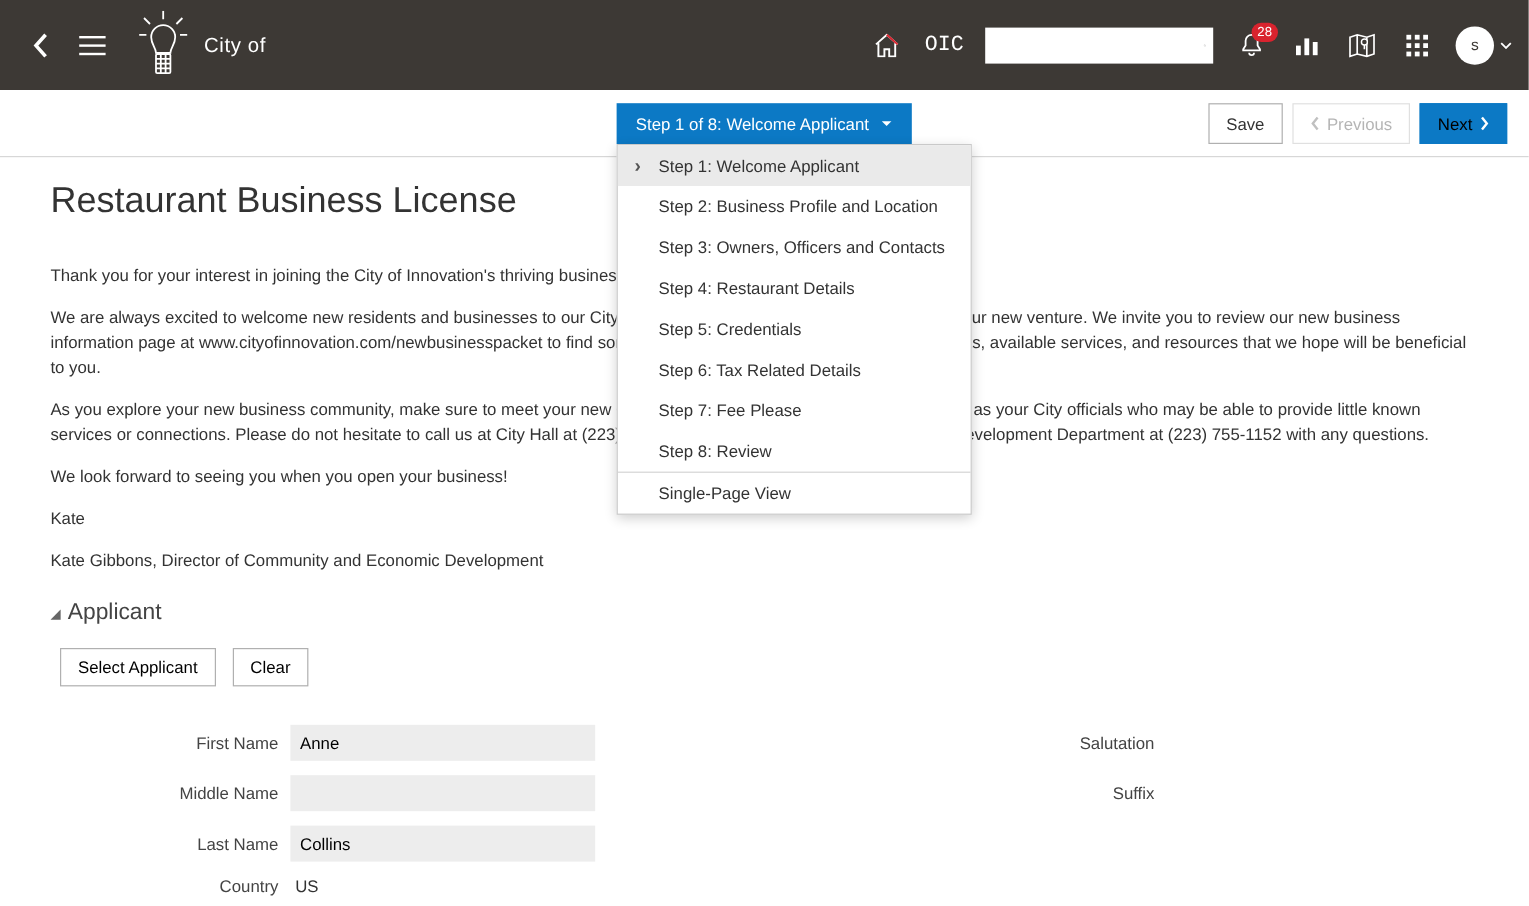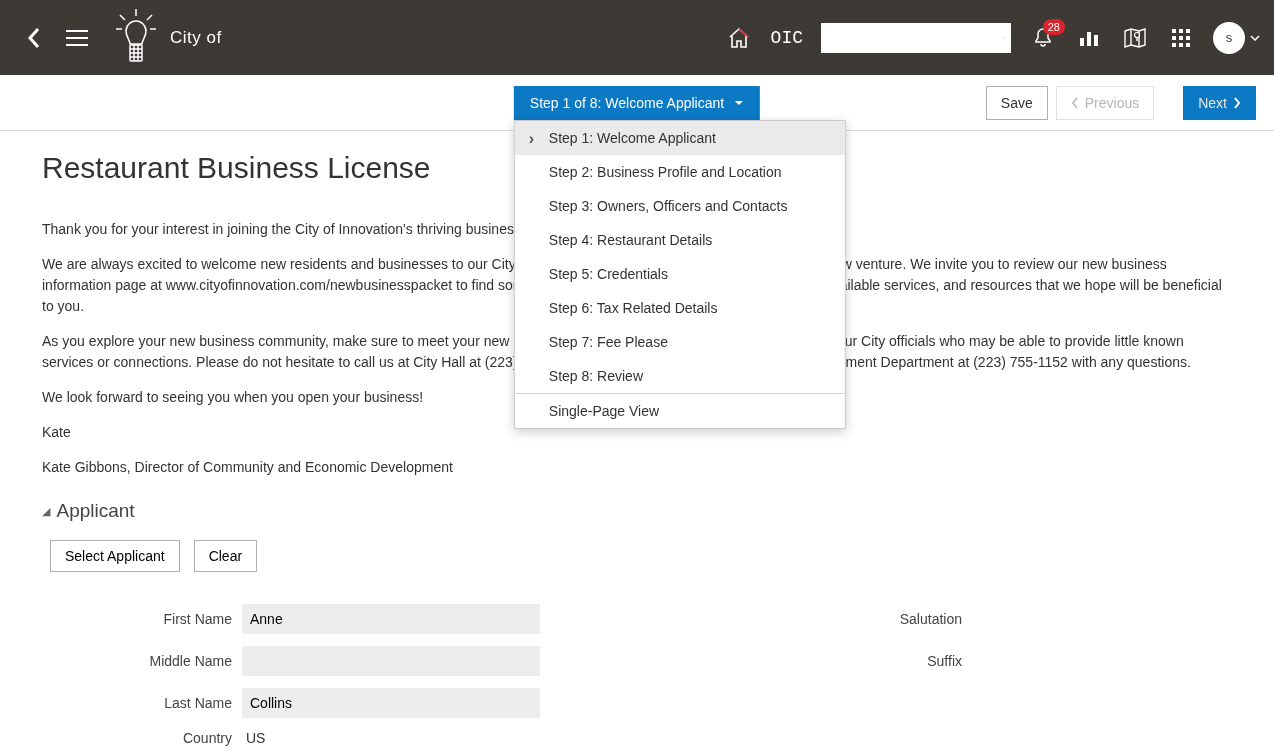--- a/index.html
+++ b/index.html
@@ -21,48 +21,48 @@
   .search-box { width: 190px; height:30px; background:#fff; display:flex; align-items:center; padding:0 6px; }
   .search-box input { border:none; outline:none; flex:1; font-size:13px; }
   .icon-slot { position:relative; cursor:pointer; display:flex; align-items:center; justify-content:center; width:28px;}
   .badge { position:absolute; top:-8px; right:-8px; background:#d9232e; color:#fff; border-radius:9px; font-size:11px; padding:0 5px; line-height:16px; min-width:16px; text-align:center;}
   .avatar { width:32px; height:32px; border-radius:50%; background:#fff; color:#3d3935; display:flex; align-items:center; justify-content:center; font-size:13px;}
   .avatar-dd { display:flex; align-items:center; gap:5px; cursor:pointer;}
   
   
   .actionbar { height: 56px; border-bottom:1px solid #d7d7d7; display:flex; align-items:center; padding:0 18px; position:relative;}
   .btn { display:inline-flex; align-items:center; gap:6px; border:1px solid #b0b0b0; background:#fff; padding:8px 14px; font-size:14px; cursor:pointer; color:#333;}
-  .btn-primary{ background:#0c79c5; color:#e5e5e5; border-color:#0c79c5;margin-left:21px;}
+  .btn-primary{ background:#0c79c5; color:#000000; border-color:#0c79c5;}
   .btn-disabled{ color:#b5b5b5; border-color:#e0e0e0; cursor:default; background:#fff;}
   .step-selector { position:absolute; left:50%; transform:translateX(-50%); }
   .step-btn{ background:#0c79c5; color:#fff; padding:9px 16px; font-size:14px; display:flex; align-items:center; gap:10px; cursor:pointer; border:none;}
   .right-buttons{ margin-left:auto; display:flex; gap:8px;}
   
   
-  .dropdown{ position:absolute; top:100%; left:0; background:#fff; border:1px solid #c9c9c9; box-shadow:0 3px 10px rgba(0,0,0,.2); width:332px; z-index:100;}
+  .dropdown{ position:absolute; top:100%; left:0; background:#fff; border:1px solid #c9c9c9; box-shadow:0 3px 10px rgba(0,0,0,.2); width:296px; z-index:100;}
   .dropdown-item{ padding:9px 14px 9px 34px; font-size:14px; cursor:pointer; position:relative;}
   .dropdown-item.active{ background:#eaeaea;}
   .dropdown-item.active::before{ content:"›"; position:absolute; left:14px; font-size:16px; color:#555; font-weight:bold;}
   .dropdown-divider{ border-top:1px solid #d4d4d4;}
   
   
   .content { padding: 20px 42px;}
   .page-title{ font-size:30px; font-weight:300; color:#333; margin-bottom:34px;}
   .body-text p{ font-size:14px; line-height:1.5; margin-bottom:14px;}
   
   .section-header{ display:flex; align-items:center; gap:6px; font-size:19px; color:#444; margin:22px 0 18px;}
   .section-header .tri{ font-size:11px; color:#666;}
   
   .sub-buttons{ display:flex; gap:14px; margin-left:8px; margin-bottom:28px;}
   .btn-sm{ border:1px solid #b0b0b0; background:#fff; padding:7px 14px; font-size:14px; cursor:pointer;}
   
   .form-grid{ display:grid; grid-template-columns: 200px 260px 1fr 120px 260px; row-gap:12px; align-items:center; font-size:14px;margin-top:32px;}
   .form-label{ text-align:right; padding-right:10px; color:#444;}
   .form-label-r{ text-align:right; padding-right:10px; color:#444;}
-  .form-input{ background:#ededed; border:none; height:30px; padding:0 8px; font-size:14px; width:298px;}
+  .form-input{ background:#ededed; border:none; height:30px; padding:0 8px; font-size:14px; width:254px;}
   .form-plain{ padding-left:4px;}
   
   svg { display:block;}
 </style>
 </head>
 <body>
 
 <div class="topbar">
   <div class="topbar-left">
     <div class="back-arrow icon-slot">

